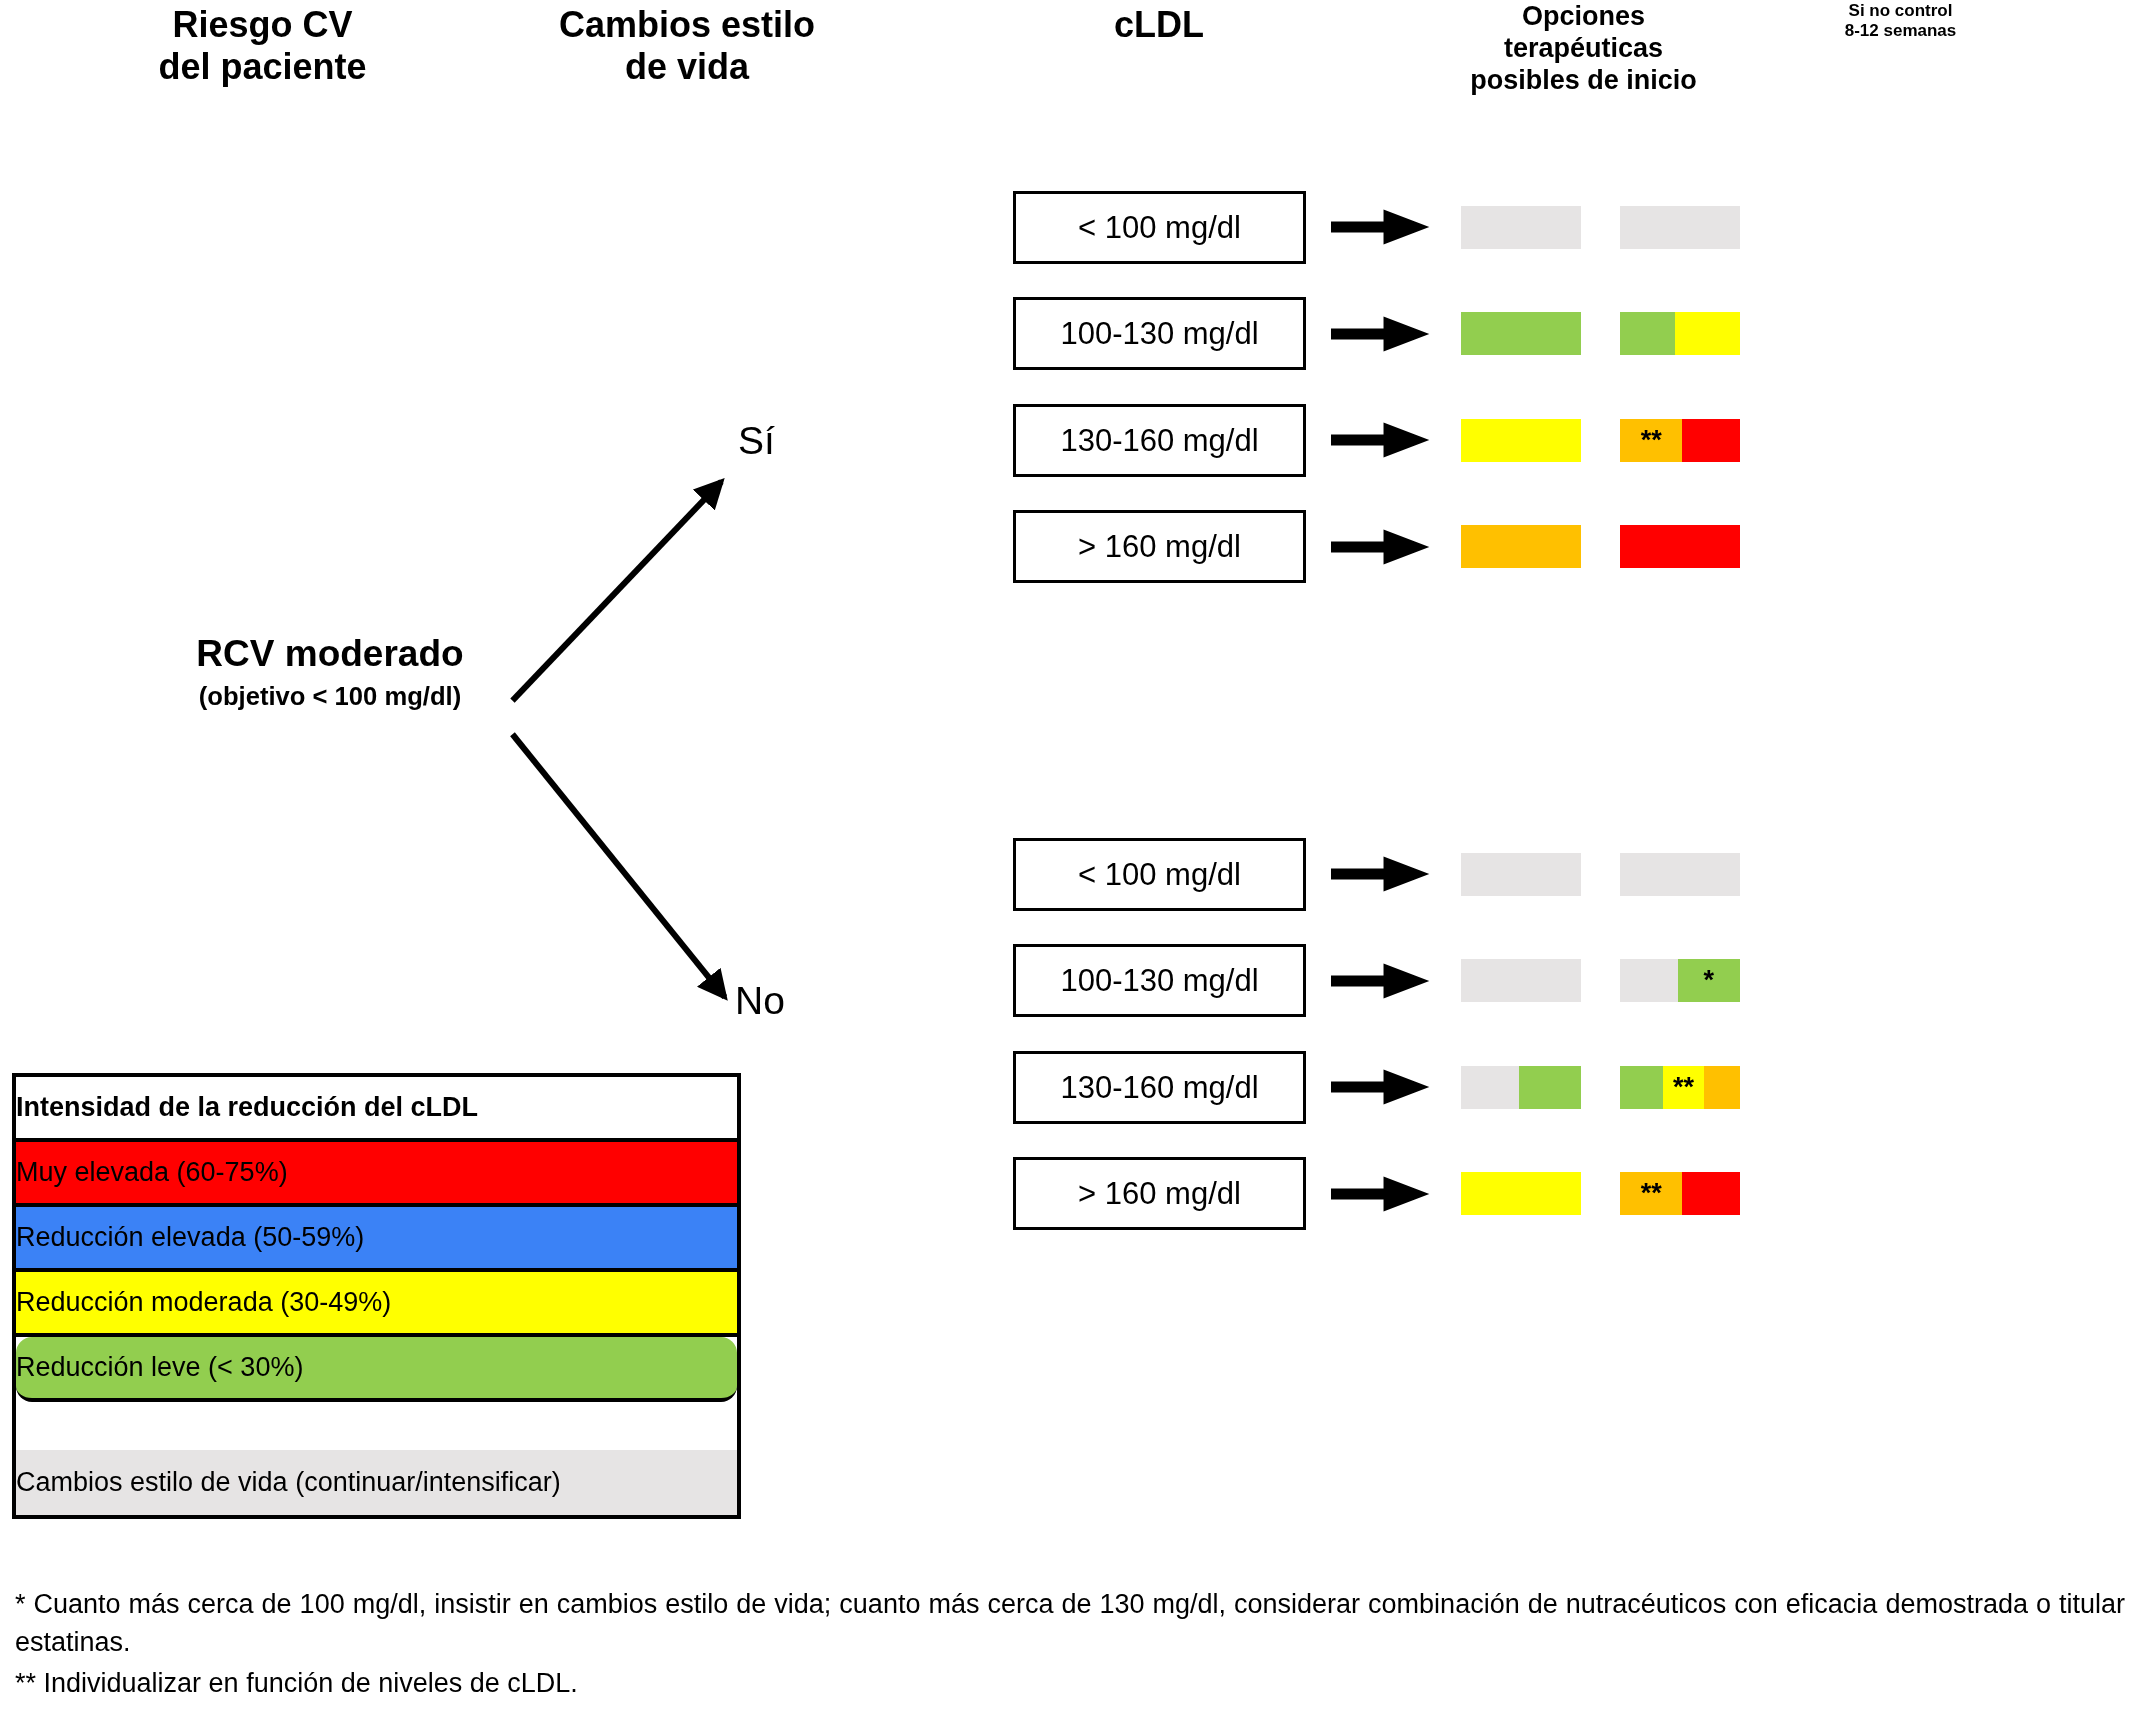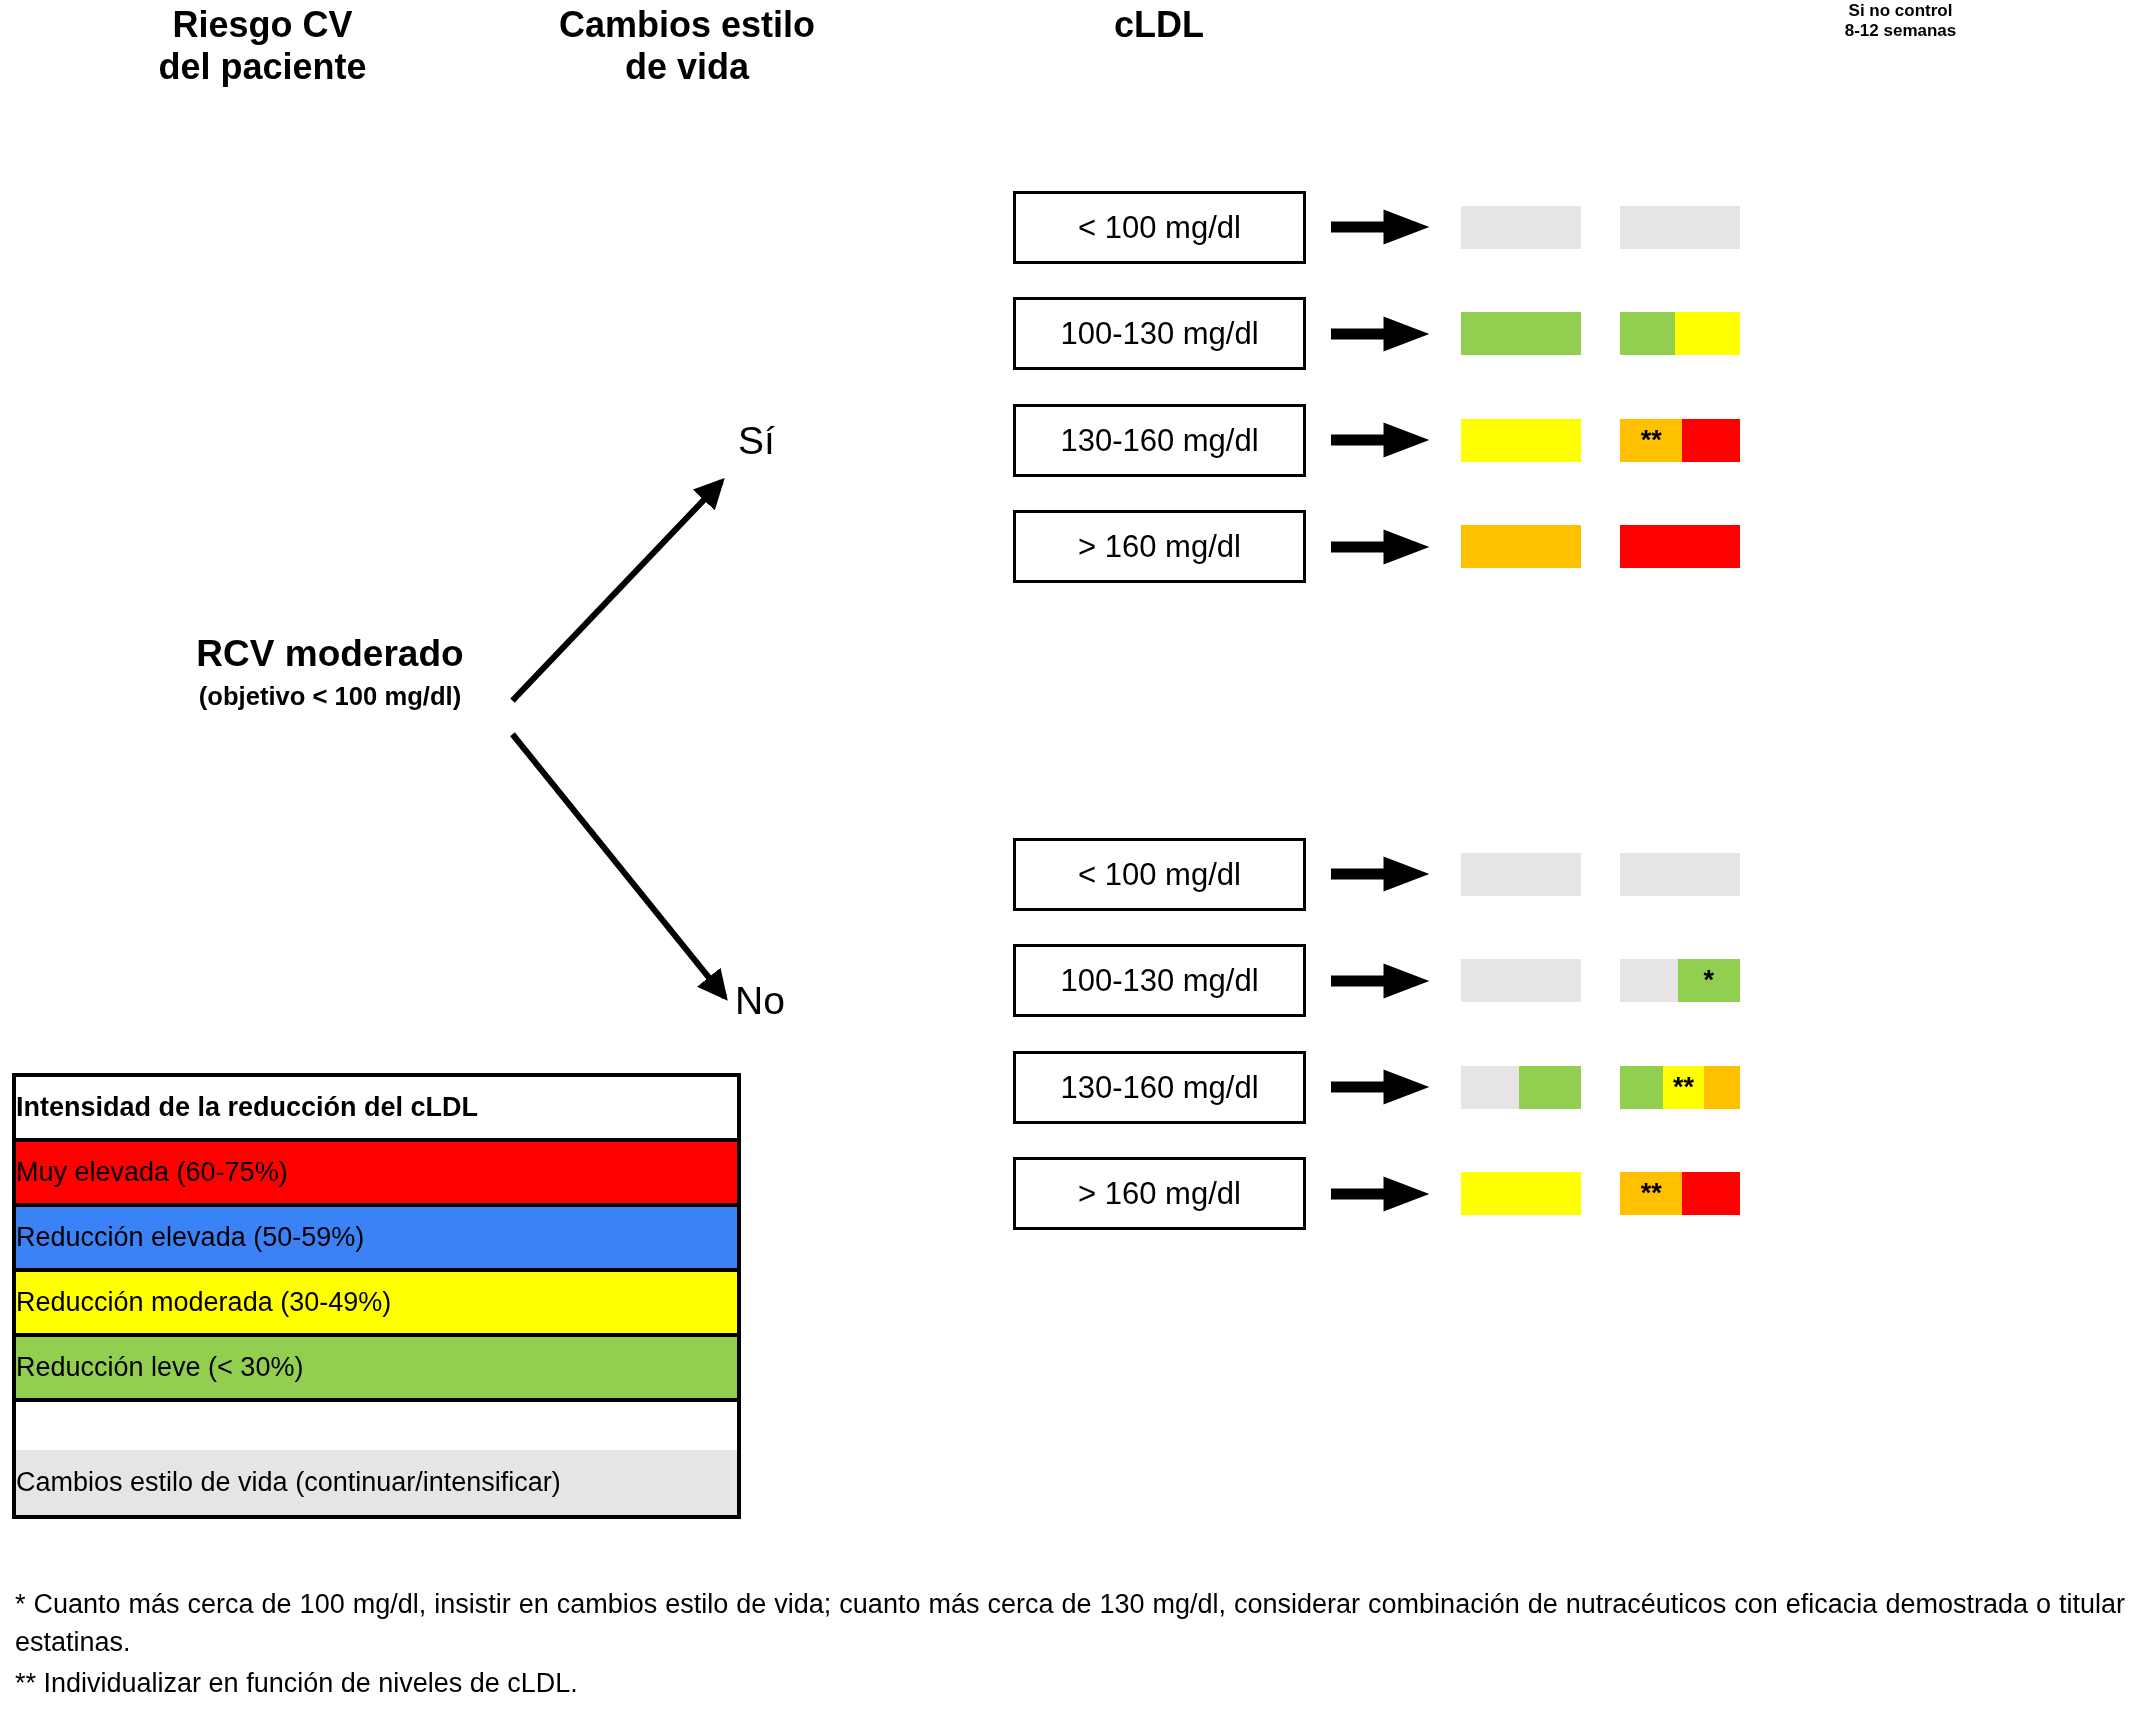--- a/index.html
+++ b/index.html
@@ -146,20 +146,23 @@
 </head>
 <body>
 
 <div id="page">
 
   <div id="hdr-cambios" class="col-header">Cambios estilo
 de vida</div>
   <div id="hdr-riesgo" class="col-header">Riesgo CV
 del paciente</div>
   <div id="hdr-cldl" class="col-header">cLDL</div>
+  <div id="hdr-opciones" class="col-header">Opciones
+terapéuticas
+posibles de inicio</div>
   <div id="hdr-sinocon" class="col-header">Si no control
 8-12 semanas</div>
 
   <div id="root-node">
     <div class="root-title">RCV moderado</div>
     <div class="root-sub">(objetivo &lt; 100 mg/dl)</div>
   </div>
 
   <svg id="branch-svg" viewBox="0 0 420 920" xmlns="http://www.w3.org/2000/svg">
     <defs>
@@ -262,21 +265,21 @@
         <div class="seg" style="width: 48%; background: rgb(255, 0, 0);"></div>
       </div>
     </div>
 
   <div id="legend">
     <div class="legend-row legend-title">Intensidad de la reducción del cLDL</div>
     <div id="legend-items">
         <div class="legend-row" style="background: rgb(255, 0, 0);">Muy elevada (60-75%)</div>
         <div class="legend-row" style="background: #3b82f6;">Reducción elevada (50-59%)</div>
         <div class="legend-row" style="background: rgb(255, 255, 0);">Reducción moderada (30-49%)</div>
-        <div class="legend-row" style="background: rgb(146, 206, 79);">Reducción leve (&lt; 30%)</div>
+        <div class="legend-row" style="background: rgb(146, 206, 79); border-radius: 16px;">Reducción leve (&lt; 30%)</div>
         <div class="legend-row" style="background: rgb(230, 228, 228); margin-top: 48px;">Cambios estilo de vida (continuar/intensificar)</div>
       </div>
   </div>
 
   <div id="footnotes">
     <p id="fn-one">* Cuanto más cerca de 100 mg/dl, insistir en cambios estilo de vida; cuanto más cerca de 130 mg/dl, considerar combinación de nutracéuticos con eficacia demostrada o titular estatinas.</p>
     <p id="fn-two">** Individualizar en función de niveles de cLDL.</p>
   </div>
 
 </div>

